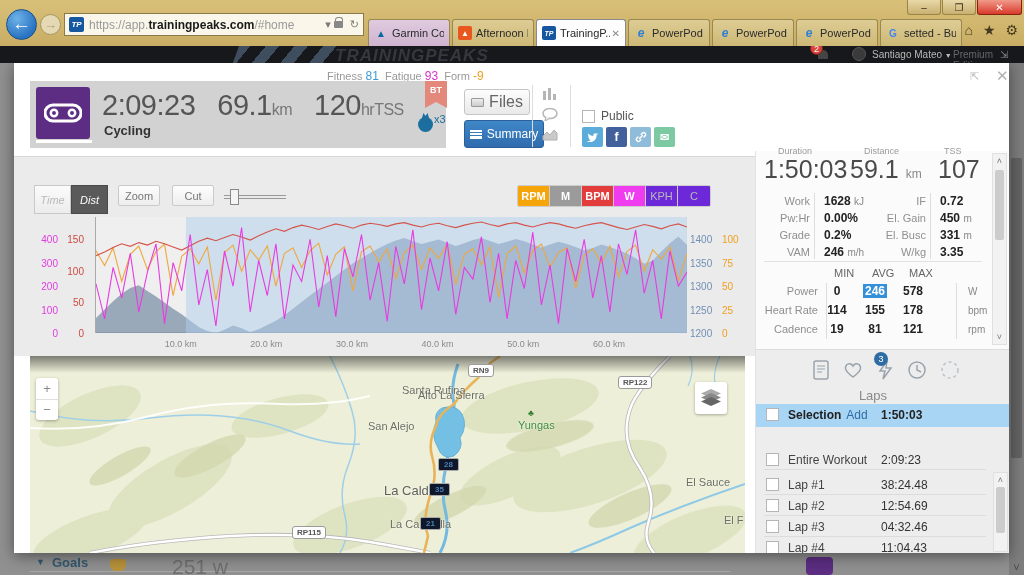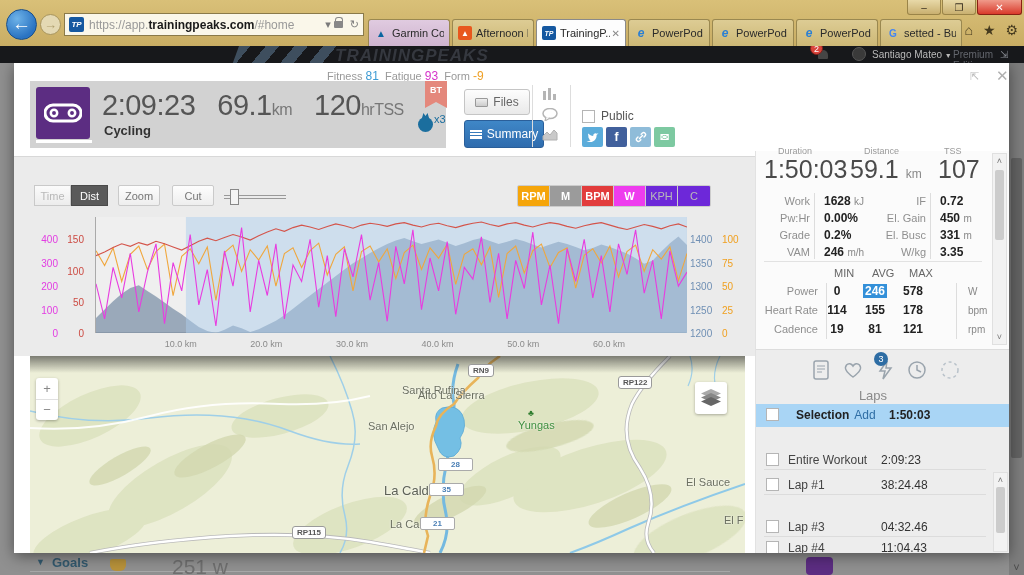--- a/index.html
+++ b/index.html
@@ -88,41 +88,41 @@
   .bignums .gap { display:inline-block; width:22px;}
   .sportname { position:absolute; left:74px; top:42px; font-size:13px; font-weight:bold; color:#333;}
   .btflag { position:absolute; left:395px; top:0px; width:22px; height:27px; background:#e4887c; color:#fff;
     font-size:9px; font-weight:bold; text-align:center; padding-top:4px;
     clip-path:polygon(0 0,100% 0,100% 100%,50% 78%,0 100%);}
   .trophy-b { position:absolute; left:388px; top:36px; width:15px; height:15px; background:#1b6e9e; border-radius:50%;}
   .trophy-b:before { content:""; position:absolute; left:4px; top:-4px; width:7px; height:5px; background:#1b6e9e;
     clip-path:polygon(0 100%,20% 0,50% 60%,80% 0,100% 100%);}
   .xcount { position:absolute; left:404px; top:32px; font-size:11px; color:#1b6e9e;}
   .btn-files { position:absolute; left:450px; top:26px; width:66px; height:26px; background:linear-gradient(#fdfdfd,#e9e9e9);
-    border:1px solid #c5c5c5; border-radius:3px; font-size:12px; color:#666; display:flex; align-items:center; justify-content:center; gap:5px;}
+    border:1px solid #c5c5c5; border-radius:3px; font-size:16px; color:#666; display:flex; align-items:center; justify-content:center; gap:5px;}
   .fico { width:13px; height:9px; border:1px solid #999; border-radius:1px; background:linear-gradient(#eee,#ccc);}
   .btn-summary { position:absolute; left:450px; top:57px; width:80px; height:28px; background:linear-gradient(#3f87c7,#2f6cae);
     border:1px solid #2a5f9a; border-radius:3px; color:#fff; font-size:12px; display:flex; align-items:center; justify-content:center; gap:5px;}
   .sumico { display:inline-block; width:12px; height:9px;
     background:linear-gradient(#fff 2px,transparent 2px,transparent 3px,#fff 3px,#fff 5px,transparent 5px,transparent 6px,#fff 6px);}
   .vdiv { position:absolute; top:22px; width:1px; height:62px; background:#ddd;}
   .miniicons { position:absolute; left:528px; top:24px; display:flex; flex-direction:column; gap:7px; color:#b5b5b5;}
   .public { position:absolute; left:568px; top:46px; display:flex; align-items:center; gap:6px; font-size:12px; color:#555;}
   .cb { width:13px; height:13px; background:#fff; border:1px solid #b5b5b5; display:inline-block; flex:none;}
   .socials { position:absolute; left:568px; top:64px; display:flex; gap:3px;}
   .soc { width:21px; height:20px; border-radius:2px; color:#fff; display:flex; align-items:center; justify-content:center;
     font-size:12px; font-weight:bold;}
   .soc.tw { background:#5bacda;} .soc.fb { background:#41609c; font-family:"Liberation Serif",serif;}
   .soc.ln { background:#8fbcd9;} .soc.ml { background:#7dc9a1; font-size:11px;}
 
   
   .chartsec { position:absolute; left:0; top:93px; width:741px; height:200px; background:#ebebeb; border-top:1px solid #d8d8d8;}
   .seg { position:absolute; top:28px; height:21px; display:flex;}
-  .seg .s { width:37px; height:21px; border:1px solid #c9c9c9; background:linear-gradient(#fbfbfb,#ececec);
-    font-size:11px; color:#b9b9b9; display:flex; align-items:center; justify-content:center;}
+  .seg .s { width:37px; height:29px; border:1px solid #c9c9c9; background:linear-gradient(#fbfbfb,#ececec);
+    font-size:11px; color:#b9b9b9; display:flex; align-items:center; justify-content:center;font-style:italic;}
   .seg .s.on { background:#5a5a5a; color:#fff; border-color:#4a4a4a;}
   .chbtn { position:absolute; top:28px; height:21px; border:1px solid #cacaca; background:linear-gradient(#fdfdfd,#eee);
     font-size:11px; color:#777; display:flex; align-items:center; justify-content:center; border-radius:2px;}
   .slider { position:absolute; left:210px; top:36px; width:62px;}
   .slider .track { position:absolute; top:2px; width:62px; height:4px; border-top:1px solid #999; border-bottom:1px solid #999;}
   .slider .thumb { position:absolute; left:6px; top:-4px; width:9px; height:16px; background:#f4f4f4; border:1px solid #888;}
   .channels { position:absolute; left:503px; top:28px; display:flex; border:1px solid #ccc; border-radius:2px; overflow:hidden;}
   .chan { width:32px; height:20px; font-size:11px; font-weight:bold; display:flex; align-items:center; justify-content:center;
     border-right:1px solid #ccc; color:#fff;}
   .chan:last-child { border-right:none;}
@@ -135,22 +135,22 @@
   
   .map { position:absolute; left:16px; top:293px; width:715px; height:197px; background:#eef0da; overflow:hidden;}
   .map-shade { position:absolute; left:0; top:0; width:715px; height:17px;
     background:linear-gradient(rgba(30,30,30,.55),rgba(30,30,30,0));}
   .mlabel { position:absolute; font-size:11px; color:#6b6f60; text-shadow:0 0 2px #fff; white-space:nowrap;}
   .mlabel.big { font-size:13px; color:#5d6156;}
   .mlabel.green { color:#3e8e3e;}
   .tree { position:absolute; font-size:9px; color:#2f7d2f;}
   .rbadge { position:absolute; background:#fdfdfd; border:1px solid #9a9a9a; border-radius:3px; font-size:8px;
     font-weight:bold; color:#555; padding:1px 4px; box-shadow:0 0 0 1px #fff inset;}
-  .kmbadge { position:absolute; background:#ffffff; border:1px solid #aaa; border-radius:2px; font-size:8px;
-    font-weight:bold; color:#4a7fb5; padding:1px 12px;text-align:right;}
+  .kmbadge { position:absolute; background:#0f172a; border:1px solid #aaa; border-radius:2px; font-size:8px;
+    font-weight:bold; color:#4a7fb5; padding:1px 5px;text-align:right;}
   .zoomctl { position:absolute; left:6px; top:22px; width:22px; height:42px; background:#fff; border-radius:3px;
     box-shadow:0 1px 3px rgba(0,0,0,.3); display:flex; flex-direction:column;}
   .zoomctl div { flex:1; display:flex; align-items:center; justify-content:center; font-size:13px; color:#888;}
   .zoomctl div:first-child { border-bottom:1px solid #e0e0e0;}
   .layers { position:absolute; right:18px; top:26px; width:32px; height:32px; background:#fff; border-radius:3px;
     box-shadow:0 1px 3px rgba(0,0,0,.3); display:flex; align-items:center; justify-content:center;}
 
   
   .rpanel { position:absolute; left:741px; top:88px; width:254px; height:402px; background:#fbfbfb; border-left:1px solid #e2e2e2;}
   .sumlabels { position:absolute; top:-5px; left:0; width:100%; font-size:9px; color:#9a9a9a;}
@@ -175,21 +175,21 @@
   .lapicons { position:absolute; left:56px; top:10px; display:flex; gap:13px; color:#9aa4ad;}
   .lapicons svg { display:block;}
   .lbadge { position:absolute; left:118px; top:2px; width:14px; height:14px; border-radius:50%; background:#2e6da4;
     color:#fff; font-size:9px; text-align:center; line-height:14px;}
   .lapstitle { position:absolute; left:0; top:38px; width:234px; text-align:center; font-size:13px; color:#8a8a8a;}
   .laprow { position:absolute; left:0; width:254px; height:21px; font-size:12px; color:#444;}
   .laprow .cb { position:absolute; left:10px; top:4px;}
   .laprow .nm { position:absolute; left:32px; top:4px;}
   .laprow .tm { position:absolute; left:125px; top:4px; color:#333;}
   .laprow.sel { background:#a9d5f5;}
-  .laprow.sel .nm,.laprow.sel .tm { font-weight:bold; color:#222;margin-left:8px;}
+  .laprow.sel .nm,.laprow.sel .tm { font-weight:bold; color:#222;}
   .addlink { color:#2e6da4; font-weight:normal; margin-left:5px;}
   .laprow .bline { position:absolute; left:8px; bottom:0; width:222px; height:1px; background:#dcdcdc;}
 </style>
 </head>
 <body>
 
 <div id="screen">
 
   <div class="browser">
     <div class="winbtns">
@@ -597,20 +597,26 @@
           <span class="tm">2:09:23</span>
           <span class="bline"></span>
         </div>
 
         <div class="laprow" style="top:124px;">
           <span class="cb"></span>
           <span class="nm">Lap #1</span>
           <span class="tm">38:24.48</span>
           <span class="bline"></span>
         </div>
+        <div class="laprow" style="top:145px;">
+          <span class="cb"></span>
+          <span class="nm">Lap #2</span>
+          <span class="tm">12:54.69</span>
+          <span class="bline"></span>
+        </div>
         <div class="laprow" style="top:166px;">
           <span class="cb"></span>
           <span class="nm">Lap #3</span>
           <span class="tm">04:32.46</span>
           <span class="bline"></span>
         </div>
         <div class="laprow" style="top:187px;">
           <span class="cb"></span>
           <span class="nm">Lap #4</span>
           <span class="tm">11:04.43</span>

